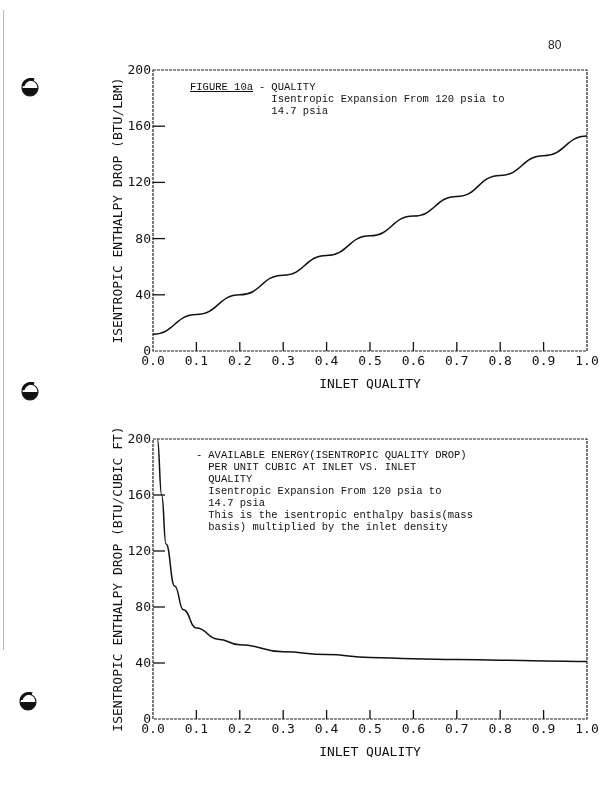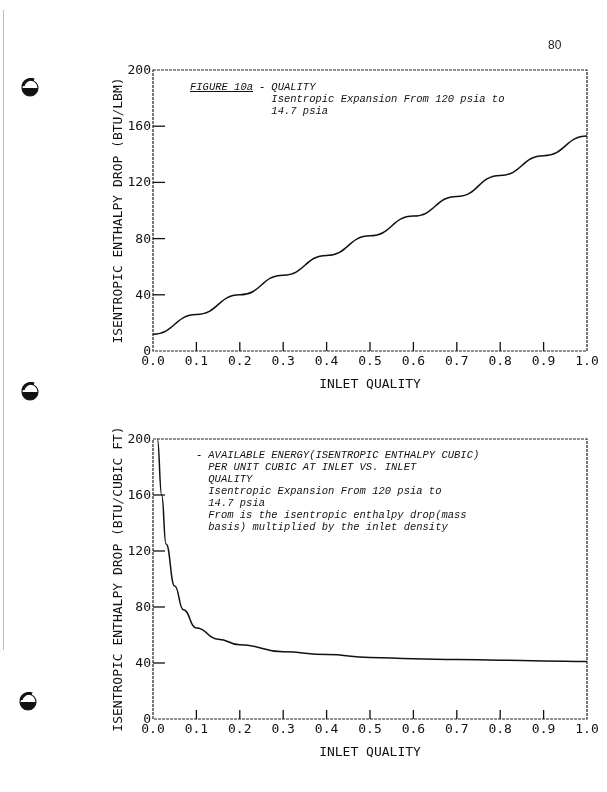--- a/index.html
+++ b/index.html
@@ -3,21 +3,21 @@
 <meta charset="utf-8">
 <style>
   html, body { margin:0; padding:0; background:#ffffff; }
   body { width:607px; height:792px; position:relative; overflow:hidden; font-family:"Liberation Mono", "DejaVu Sans Mono", monospace; color:#111; }
   .page-edge { position:absolute; left:3px; top:10px; width:1px; height:640px; background:#bbb; }
   .page-num { position:absolute; left:548px; top:38px; font-family:"Liberation Sans", sans-serif; font-size:12px; color:#222; }
   .punch { position:absolute; width:20px; height:20px; }
   svg.chart { position:absolute; left:0; top:0; }
   .tick-label { font-family:"DejaVu Sans Mono", monospace; font-size:13px; fill:#111; }
   .axis-title { font-family:"DejaVu Sans Mono", monospace; font-size:13px; fill:#111; }
-  .caption { position:absolute; font-family:"Liberation Mono", monospace; font-size:10.5px; line-height:12px; color:#111;font-style:italic; }
+  .caption { position:absolute; font-family:"Liberation Mono", monospace; font-size:10.5px; line-height:12px; color:#111; }
   .caption .fig { text-decoration:underline; }
   .caption .row { display:flex; }
   .caption .dash { padding:0 6px; }
   .caption .sub { margin-top:0; }
 </style>
 </head>
 <body>
 
 <div class="page-edge"></div>
 <div class="page-num">80</div>
@@ -122,22 +122,22 @@
       <div class="sub">Isentropic Expansion From 120 psia to</div>
       <div>14.7 psia</div>
     </div>
   </div>
 </div>
 
 <div class="caption" style="left:190px;top:449px;">
   <div class="row">
     <span class="dash">-</span>
     <div>
-      <div>AVAILABLE ENERGY(ISENTROPIC ENTHALPY CUBIC)</div>
+      <div>AVAILABLE ENERGY(ISENTROPIC QUALITY DROP)</div>
       <div>PER UNIT CUBIC AT INLET VS. INLET</div>
       <div>QUALITY</div>
       <div class="sub">Isentropic Expansion From 120 psia to</div>
       <div>14.7 psia</div>
-      <div class="sub">From is the isentropic enthalpy drop(mass</div>
+      <div class="sub">This is the isentropic enthalpy basis(mass</div>
       <div>basis) multiplied by the inlet density</div>
     </div>
   </div>
 </div>
 
 </body></html>

